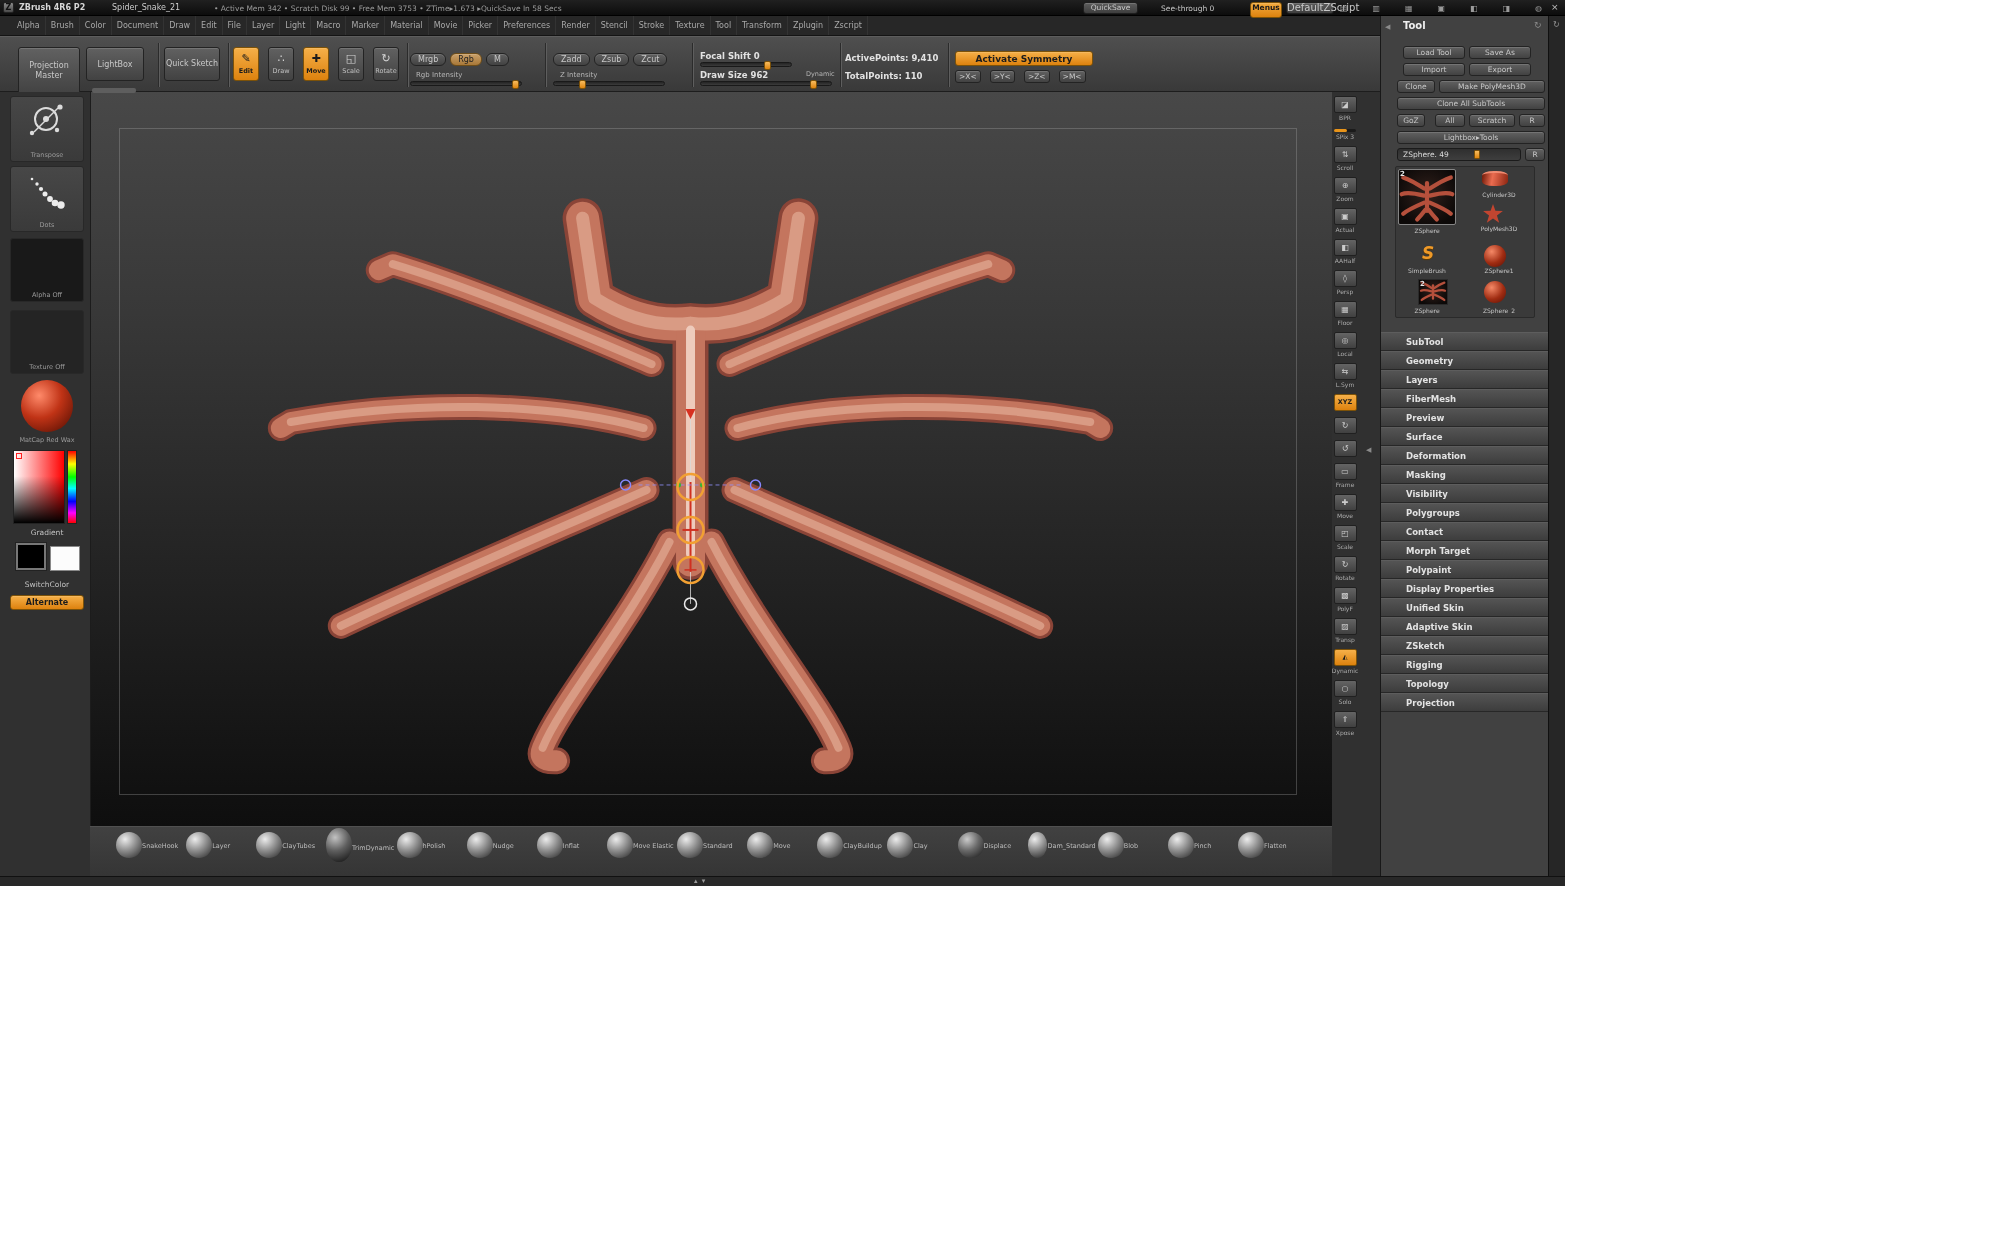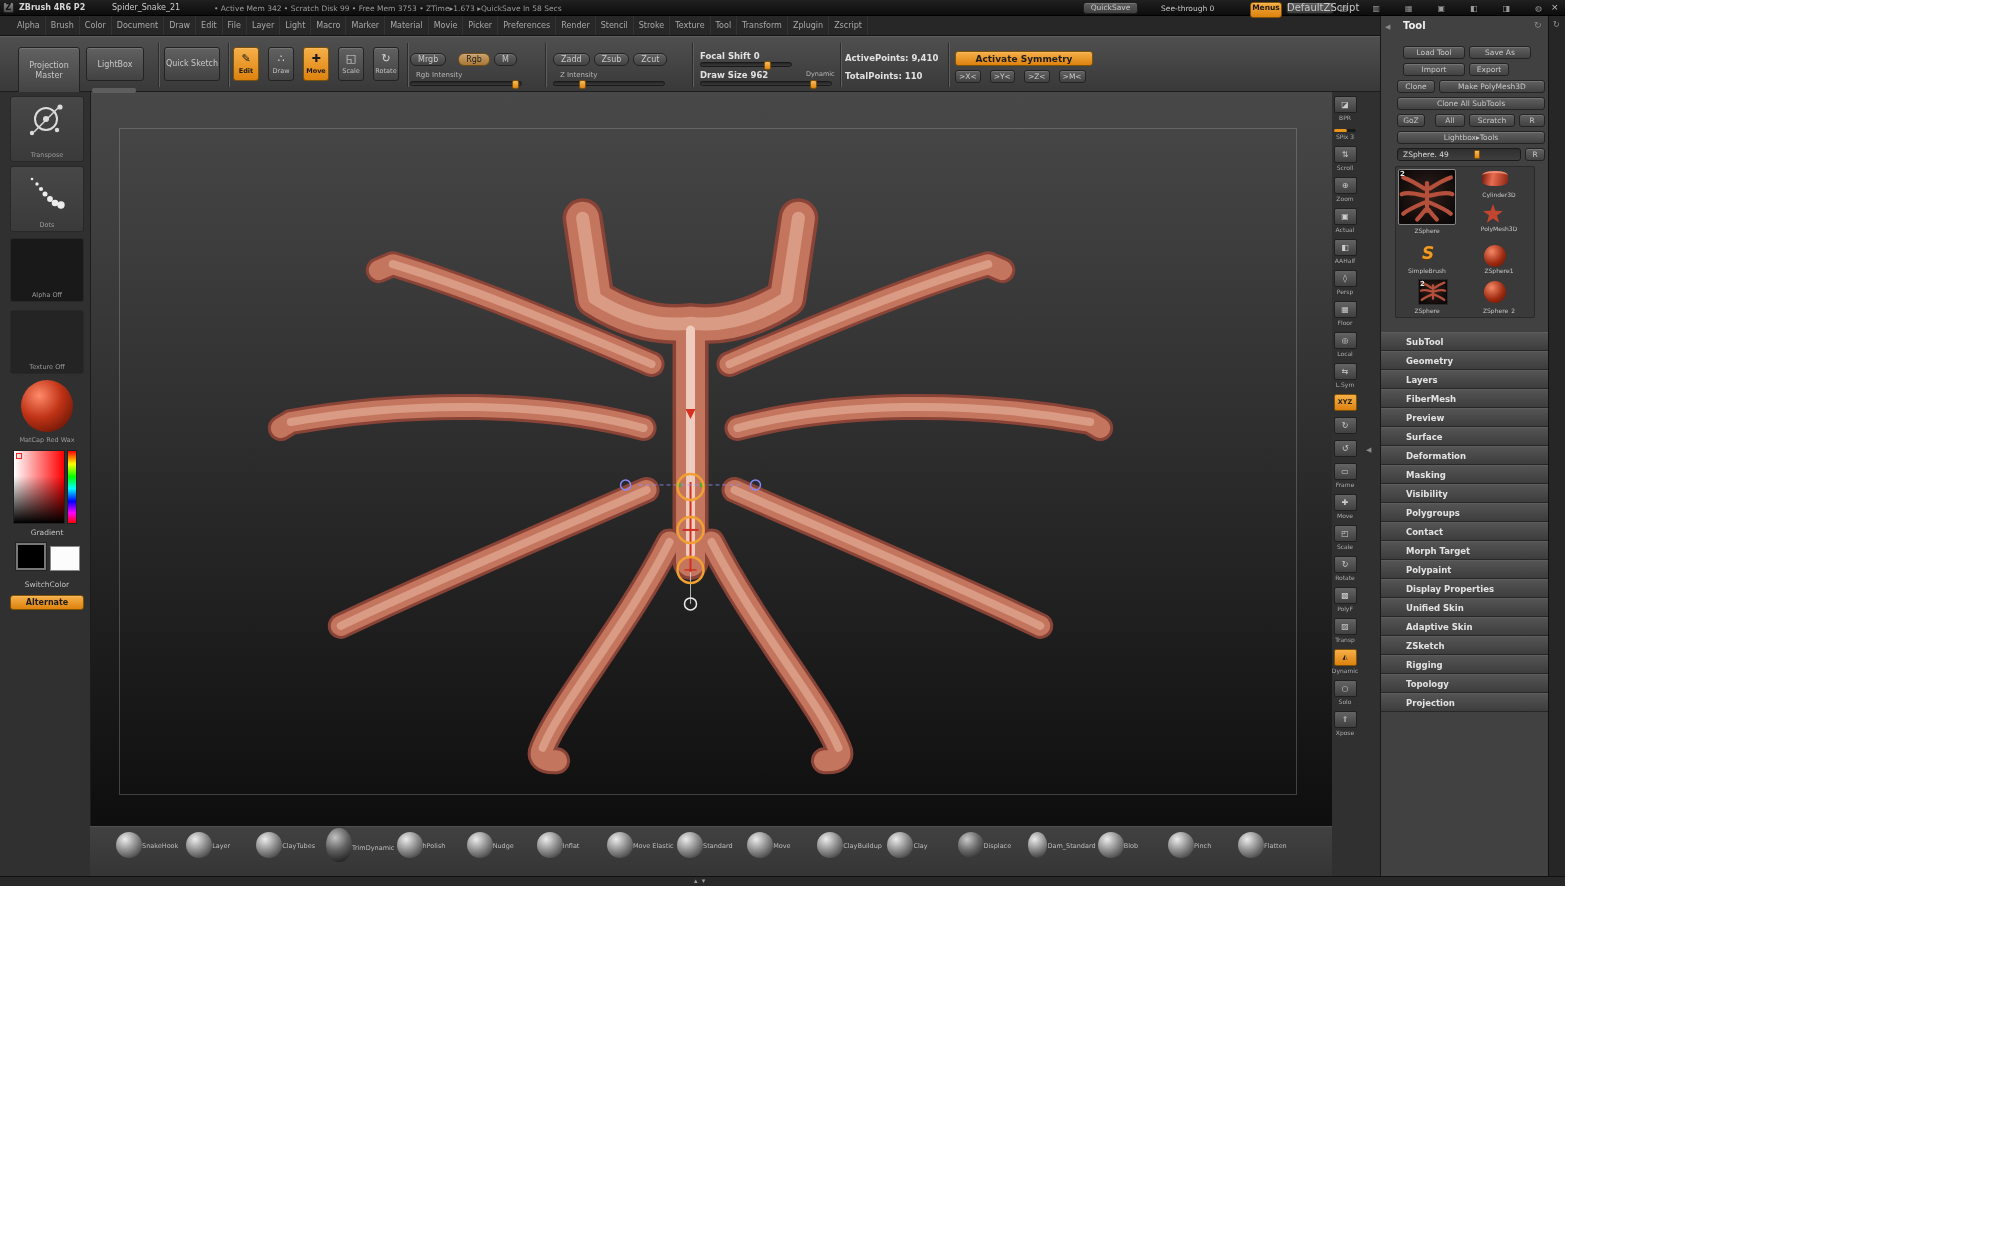--- a/index.html
+++ b/index.html
@@ -31,21 +31,21 @@
     cursor:default; }
 
   
   .shelf { position:absolute; left:0; top:36px; width:1380px; height:56px;
     background:linear-gradient(#4f4f4f,#393939); border-top:1px solid #5d5d5d; border-bottom:1px solid #1d1d1d; }
   .shelf > * { position:absolute; }
   .btn { display:flex; align-items:center; justify-content:center; text-align:center;
     background:linear-gradient(#616161,#424242); border:1px solid #232323; border-radius:3px;
     color:#c8c8c8; font-size:8px; box-shadow:inset 0 1px 0 rgba(255,255,255,.13); cursor:default; }
   .btn.orange { background:linear-gradient(#f6b049,#dd820e); color:#1c1c1c; border-color:#7d5208; font-weight:bold; }
-  .btn.semi { background:linear-gradient(#c9a06a,#a87838); color:#222; border-color:#6e4d18;margin-left:8px; }
+  .btn.semi { background:linear-gradient(#c9a06a,#a87838); color:#222; border-color:#6e4d18; }
   .shelf-sep { top:6px; height:44px; width:1px; background:#2b2b2b; box-shadow:1px 0 0 #5e5e5e; }
   .modes { display:flex; gap:9px; }
   .mode-btn { width:26px; height:34px; display:flex; flex-direction:column; align-items:center;
     justify-content:center; background:linear-gradient(#616161,#424242); border:1px solid #232323;
     border-radius:3px; box-shadow:inset 0 1px 0 rgba(255,255,255,.13); }
   .mode-btn.active { background:linear-gradient(#f6b049,#dd820e); border-color:#7d5208; }
   .mode-glyph { font-size:11px; line-height:12px; color:#d5d5d5; }
   .mode-label { font-size:6.5px; color:#c0c0c0; margin-top:2px; }
   .mode-btn.active .mode-glyph, .mode-btn.active .mode-label { color:#1c1c1c; font-weight:bold; }
   .pill-row { display:flex; gap:4px; }
@@ -600,21 +600,21 @@
     </div>
 
   <div class="toolpanel">
     <span class="panel-arrow" style="left:4px; top:7px;">◀</span>
     <span class="tp-title" style="left:22px; top:4px;">Tool</span>
     <span class="panel-arrow" style="left:153px; top:4px; font-size:9px;">↻</span>
 
     <div class="btn tp-btn" style="left:22px; top:30px; width:62px;">Load Tool</div>
     <div class="btn tp-btn" style="left:88px; top:30px; width:62px;">Save As</div>
     <div class="btn tp-btn" style="left:22px; top:47px; width:62px;">Import</div>
-    <div class="btn tp-btn" style="left:88px; top:47px; width:40px;">Export</div>
+    <div class="btn tp-btn" style="left:88px; top:47px; width:62px;">Export</div>
     <div class="btn tp-btn" style="left:16px; top:64px; width:38px;">Clone</div>
     <div class="btn tp-btn" style="left:58px; top:64px; width:106px;">Make PolyMesh3D</div>
     <div class="btn tp-btn" style="left:16px; top:81px; width:148px;">Clone All SubTools</div>
     <div class="btn tp-btn" style="left:16px; top:98px; width:28px;">GoZ</div>
     <div class="btn tp-btn" style="left:54px; top:98px; width:30px;">All</div>
     <div class="btn tp-btn" style="left:88px; top:98px; width:46px;">Scratch</div>
     <div class="btn tp-btn" style="left:138px; top:98px; width:26px;">R</div>
     <div class="btn tp-btn" style="left:16px; top:115px; width:148px;">Lightbox▸Tools</div>
     <div class="tp-slider" style="left:16px; top:132px; width:124px; position:absolute;">
       <span>ZSphere. 49</span>

